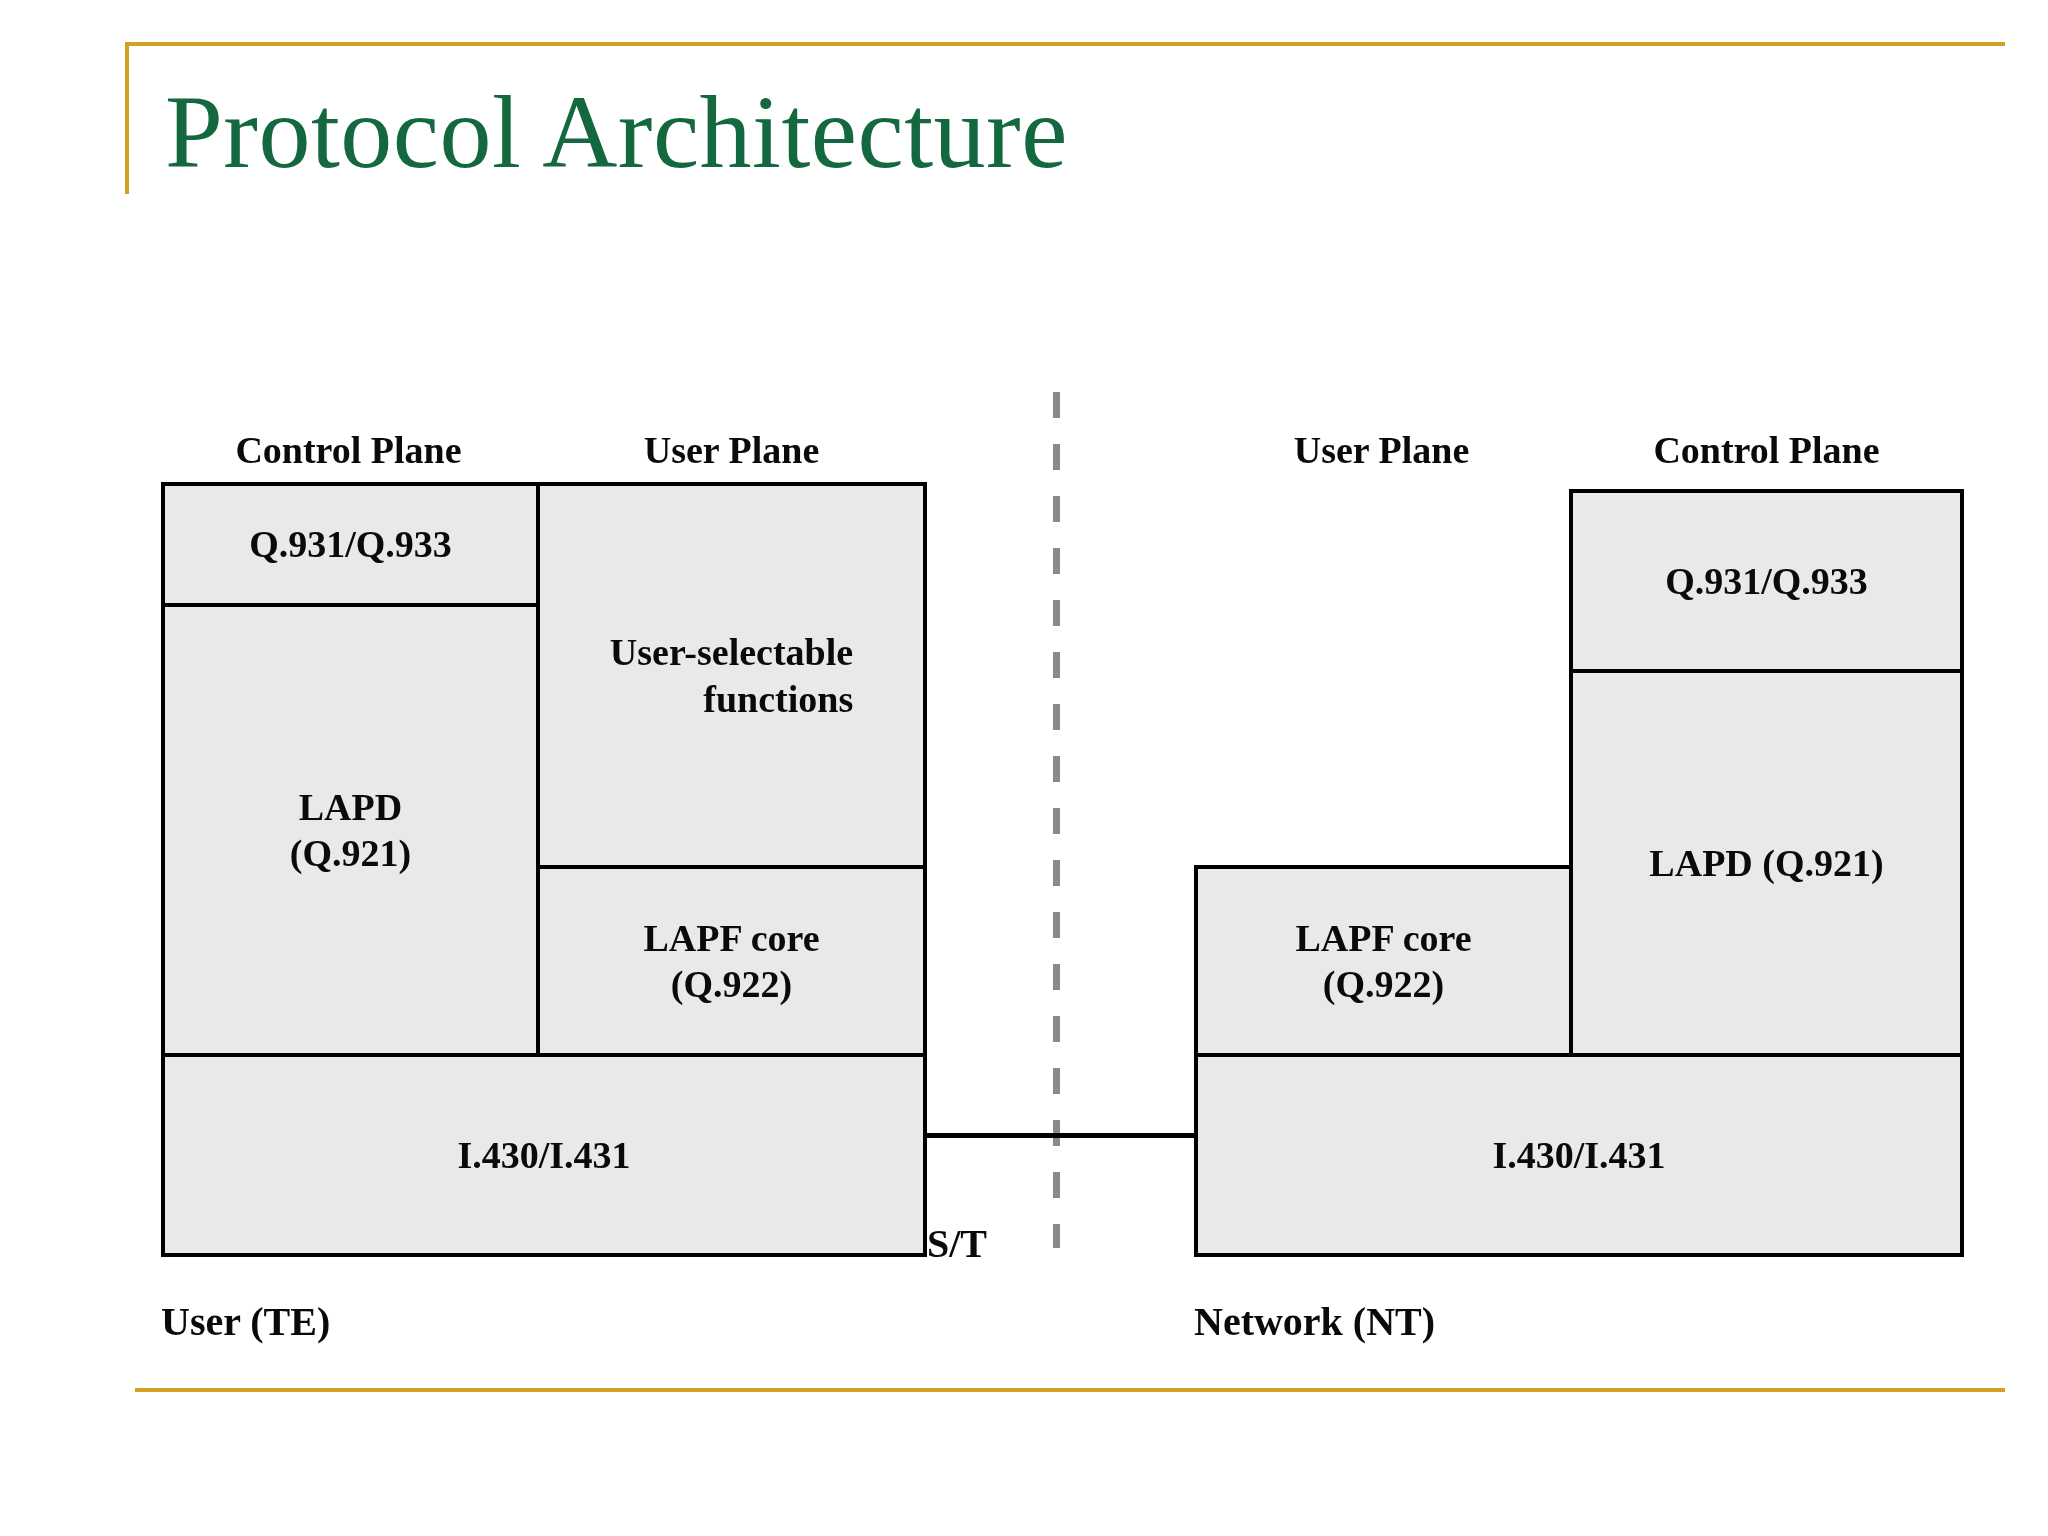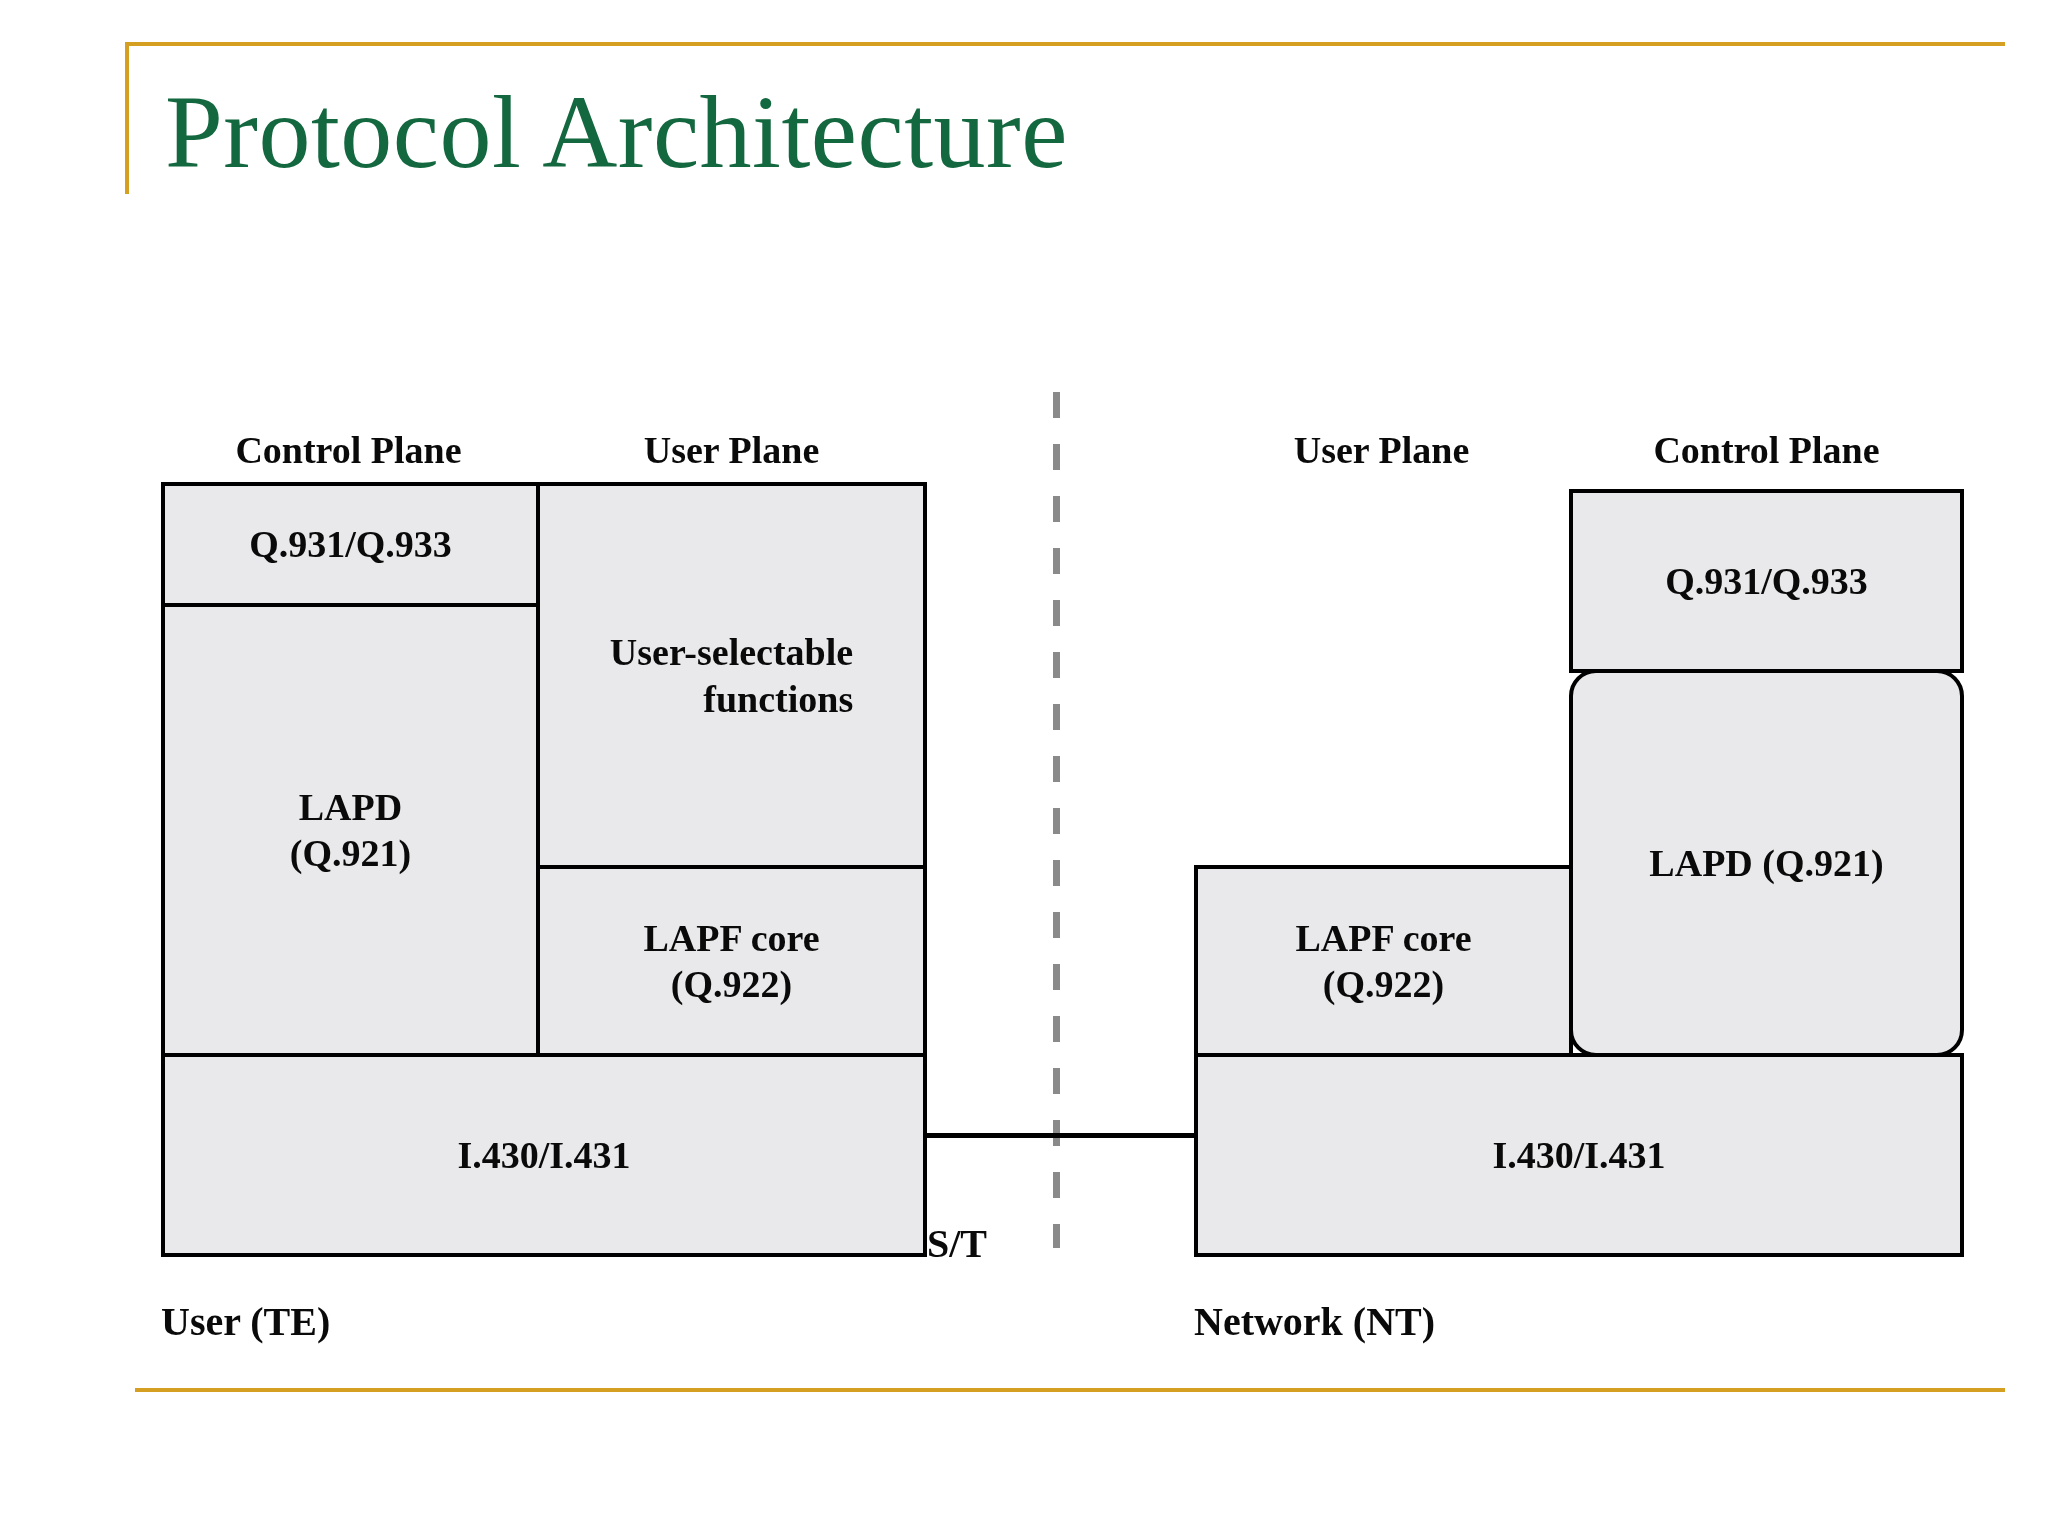--- a/index.html
+++ b/index.html
@@ -188,21 +188,21 @@
     <div class="endpoint-label" style="left:888px; top:1220px; width:260px;">S/T</div>
 
     <div class="plane-label" style="left:1155px; top:428px; width:375px;">User Plane</div>
 
     <div class="plane-label" style="left:1530px; top:428px; width:395px;">Control Plane</div>
 
     <div class="pbox" style="left:1530px; top:489px; width:395px; height:184px;">
       <span>Q.931/Q.933</span>
     </div>
 
-    <div class="pbox" style="left:1530px; top:669px; width:395px; height:388px;border-radius:27px;">
+    <div class="pbox" style="left:1530px; top:669px; width:395px; height:388px;">
       <span>LAPD (Q.921)</span>
     </div>
 
     <div class="pbox" style="left:1155px; top:865px; width:379px; height:192px;">
       <div>
         <span>LAPF core</span>
         <span>(Q.922)</span>
       </div>
     </div>
 

